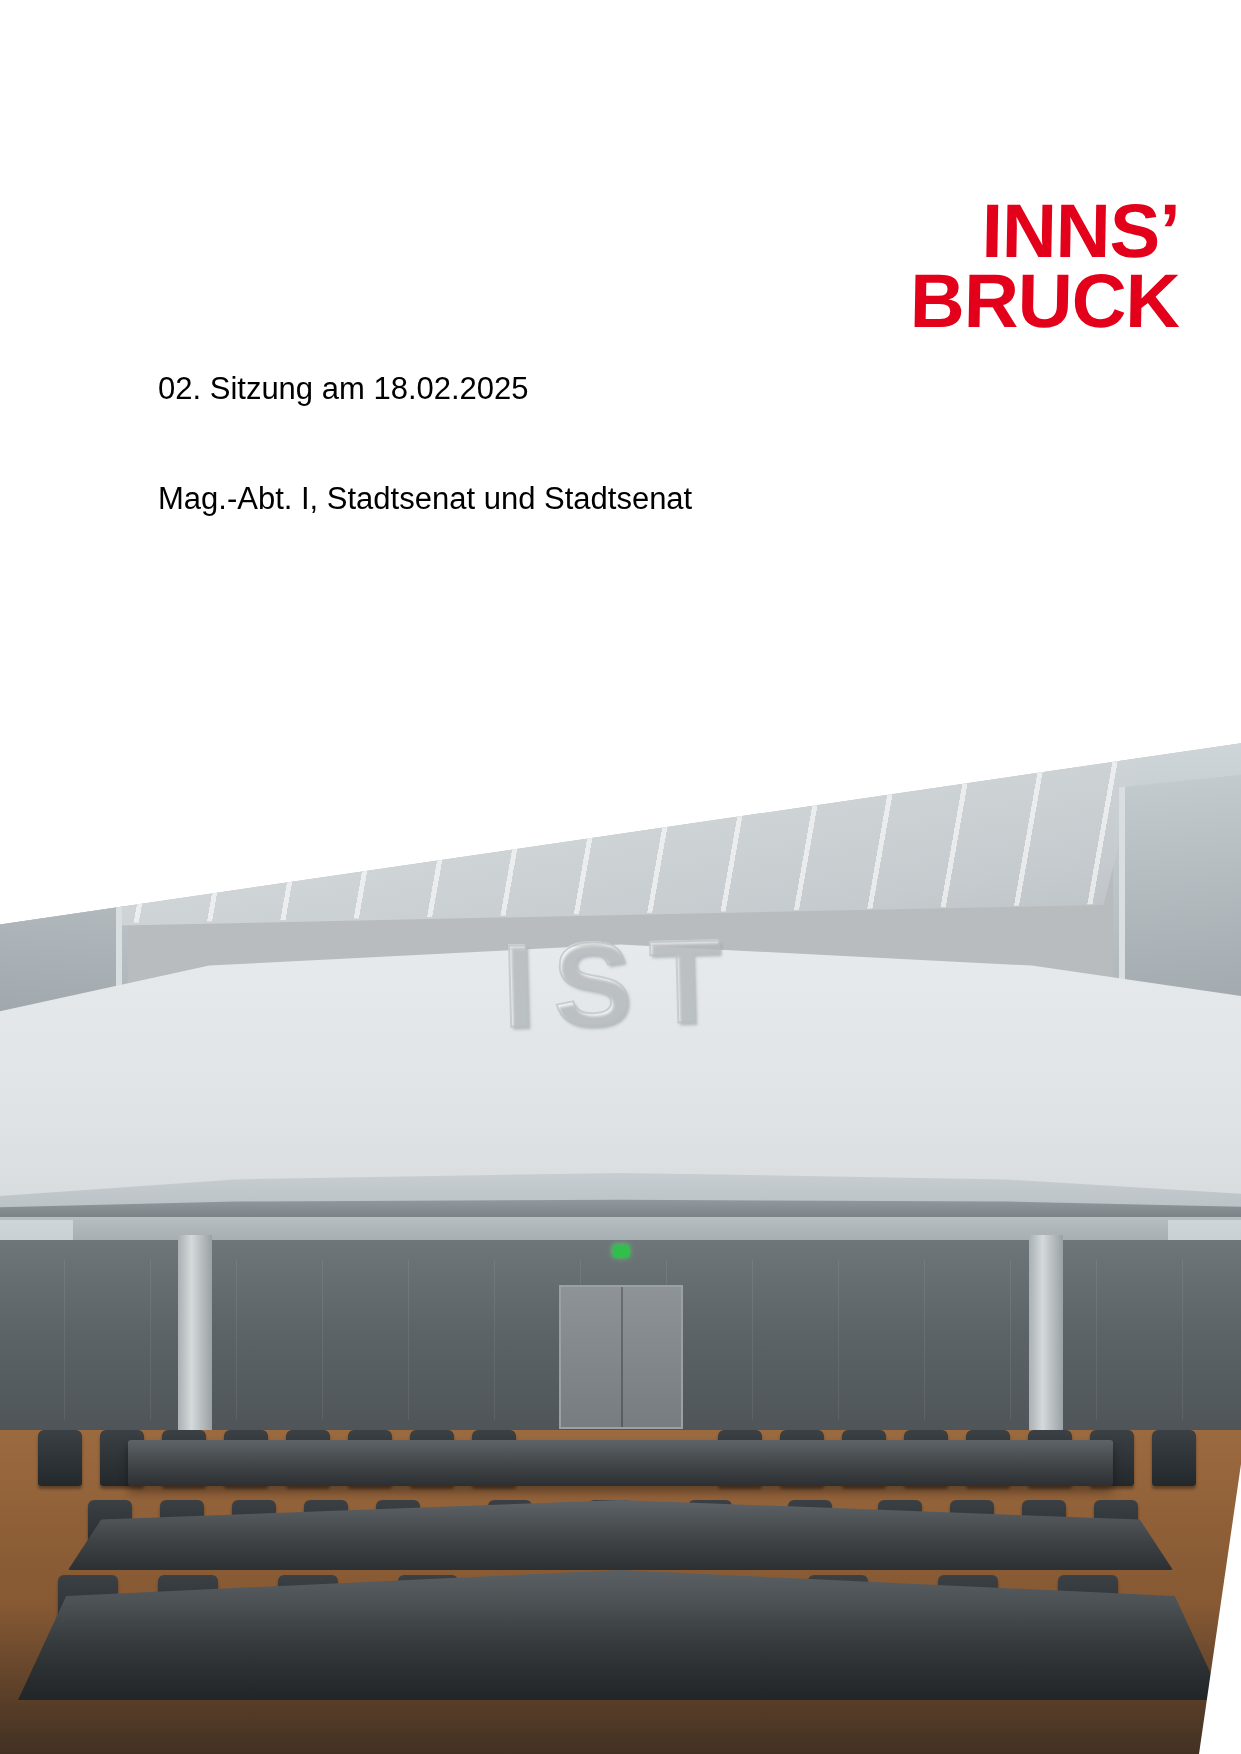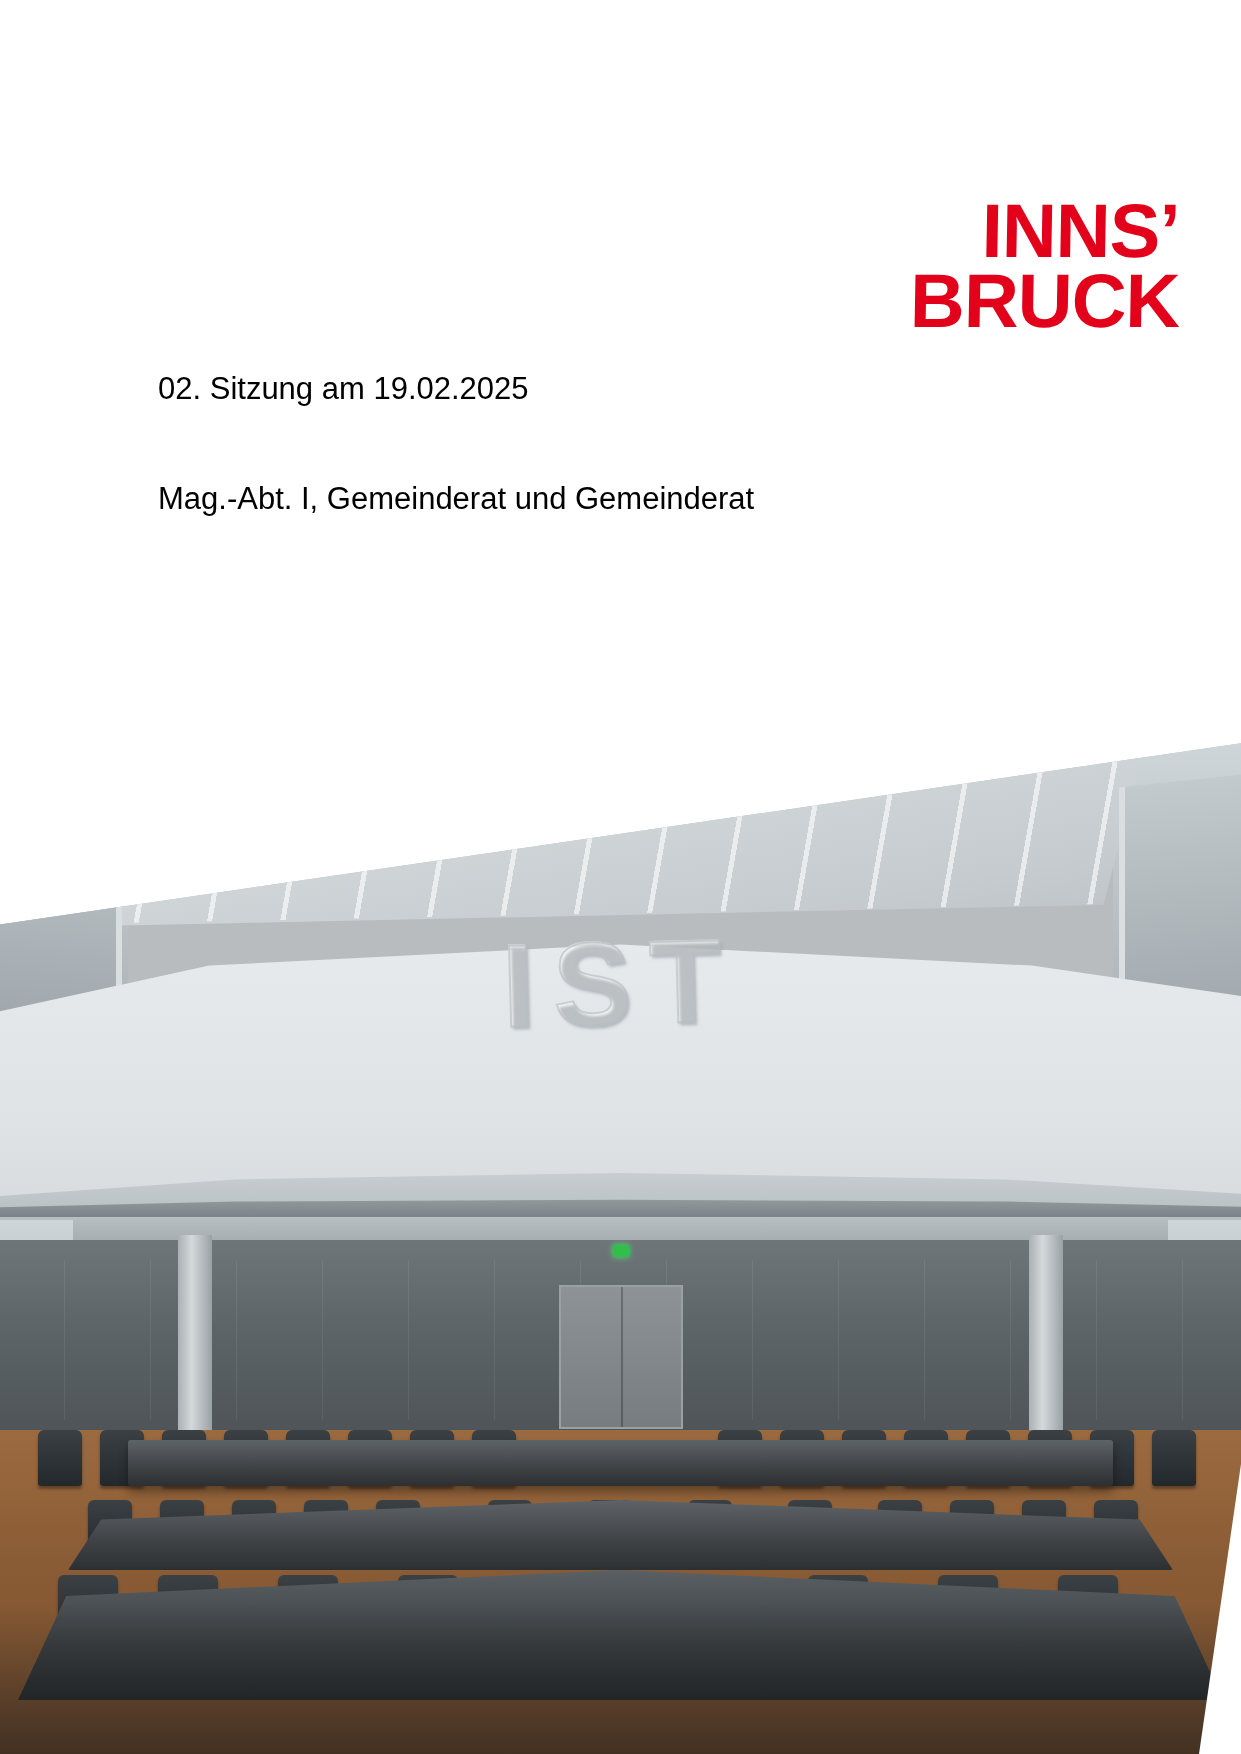--- a/index.html
+++ b/index.html
@@ -306,22 +306,22 @@
 </style>
 </head>
 <body>
 
 <div class="logo">
   <span class="line1">INNS’</span>
   <span class="line2">BRUCK</span>
 </div>
 
 <div class="title-block">
-  <div class="doc-subtitle">02. Sitzung am 19.02.2025</div>
-  <div class="doc-department">Mag.-Abt. I, Gemeinderat und Gemeinderat</div>
+  <div class="doc-subtitle">02. Sitzung am 18.02.2025</div>
+  <div class="doc-department">Mag.-Abt. I, Stadtsenat und Stadtsenat</div>
 </div>
 
 <div class="photo-wrap">
   <div class="photo">
 
     <div class="sky-left"></div>
     <div class="sky-right"></div>
 
     <div class="glassroof"></div>
     <div class="roof-beams"></div>

